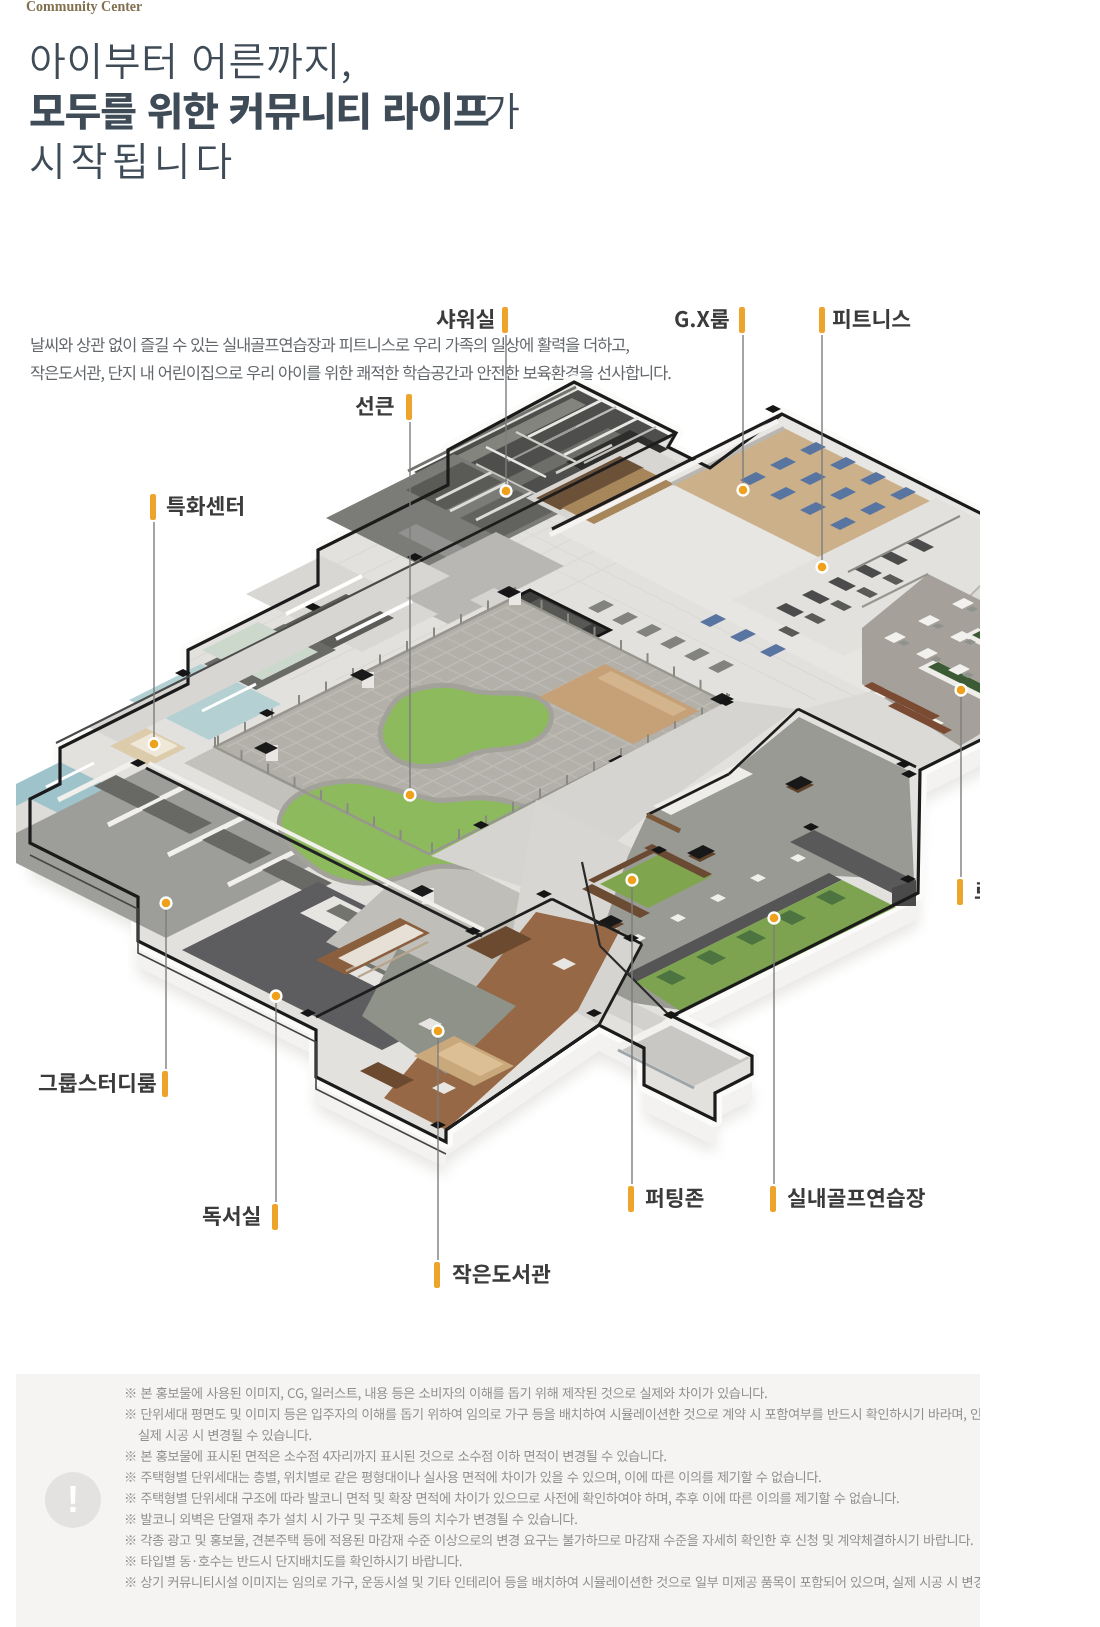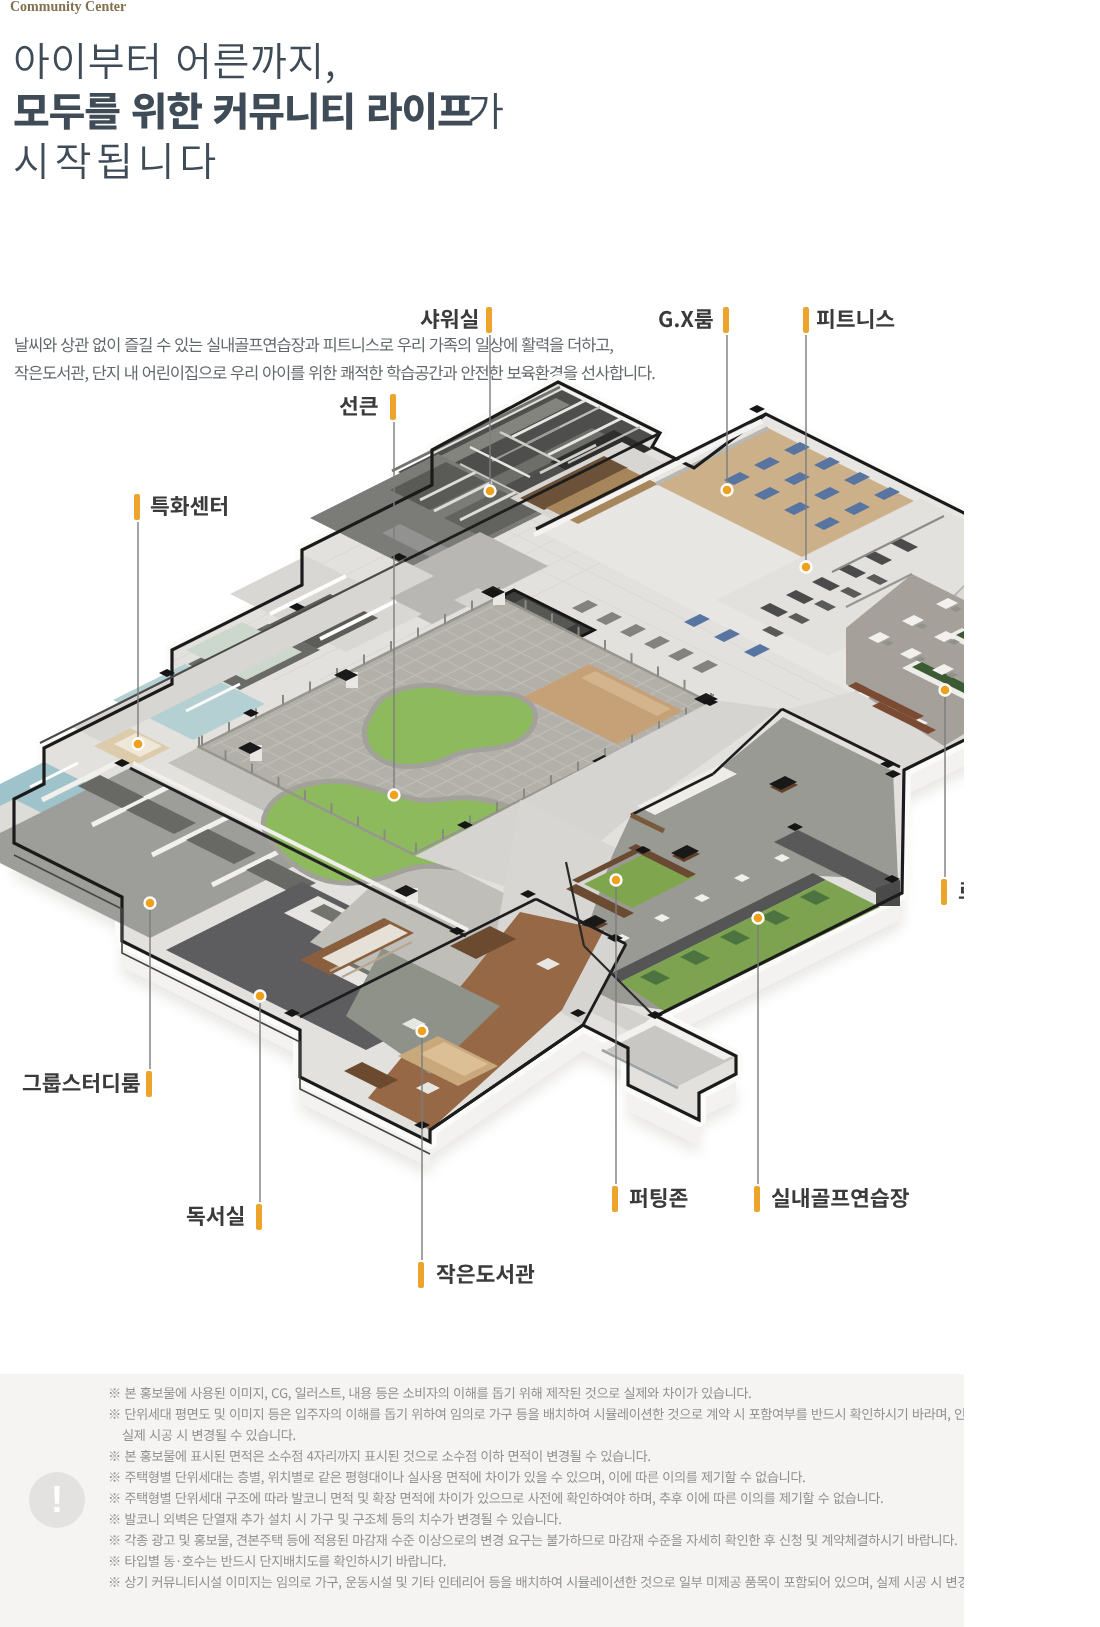--- a/index.html
+++ b/index.html
@@ -1,15 +1,15 @@
 <!DOCTYPE html>
 <html lang="ko"><head><meta charset="utf-8">
 <style>
 html,body{margin:0;padding:0;background:#ffffff;}
-#page{position:relative;width:964px;height:1627px;overflow:hidden;font-family:"Liberation Sans", sans-serif;}
+#page{position:relative;width:964px;height:1627px;overflow:hidden;font-family:"Liberation Sans", sans-serif;padding-left:16px;}
 svg{display:block;}
 </style></head>
 <body>
 <div id="page">
 <svg width="1100" height="1627" viewBox="0 0 1100 1627">
 <filter id="soft" x="-5%" y="-5%" width="110%" height="110%">
         <feGaussianBlur stdDeviation="7"></feGaussianBlur>
       </filter>
 <defs>
         <path id="g0" d="M11.6 -30.2Q14.3 -30.2 16.3 -28.6Q18.3 -27.1 19.5 -24.3Q20.6 -21.5 20.6 -17.7Q20.6 -13.9 19.5 -11Q18.3 -8.2 16.3 -6.7Q14.3 -5.2 11.6 -5.2Q9 -5.2 7 -6.7Q4.9 -8.2 3.8 -11Q2.7 -13.9 2.7 -17.7Q2.7 -21.5 3.8 -24.3Q4.9 -27.1 7 -28.6Q9 -30.2 11.6 -30.2ZM11.6 -27.5Q9.8 -27.5 8.4 -26.3Q7 -25.1 6.2 -22.9Q5.5 -20.6 5.5 -17.7Q5.5 -14.7 6.2 -12.5Q7 -10.2 8.4 -9Q9.8 -7.8 11.6 -7.8Q13.4 -7.8 14.8 -9Q16.2 -10.2 17 -12.5Q17.8 -14.7 17.8 -17.7Q17.8 -20.6 17 -22.9Q16.2 -25.1 14.8 -26.3Q13.4 -27.5 11.6 -27.5ZM26.7 -33H29.7V3H26.7ZM29 -18.5H35.7V-16H29Z"></path>

